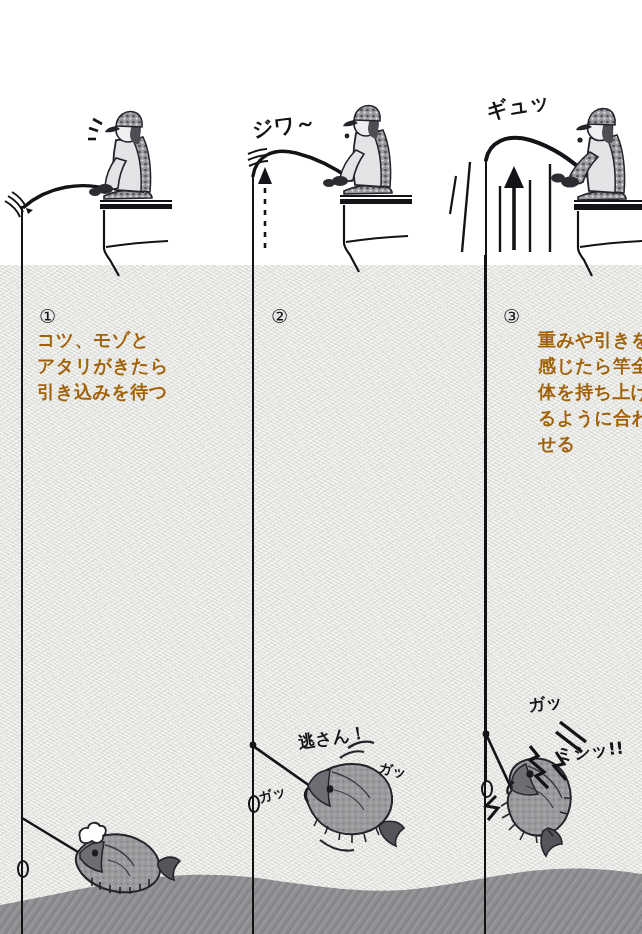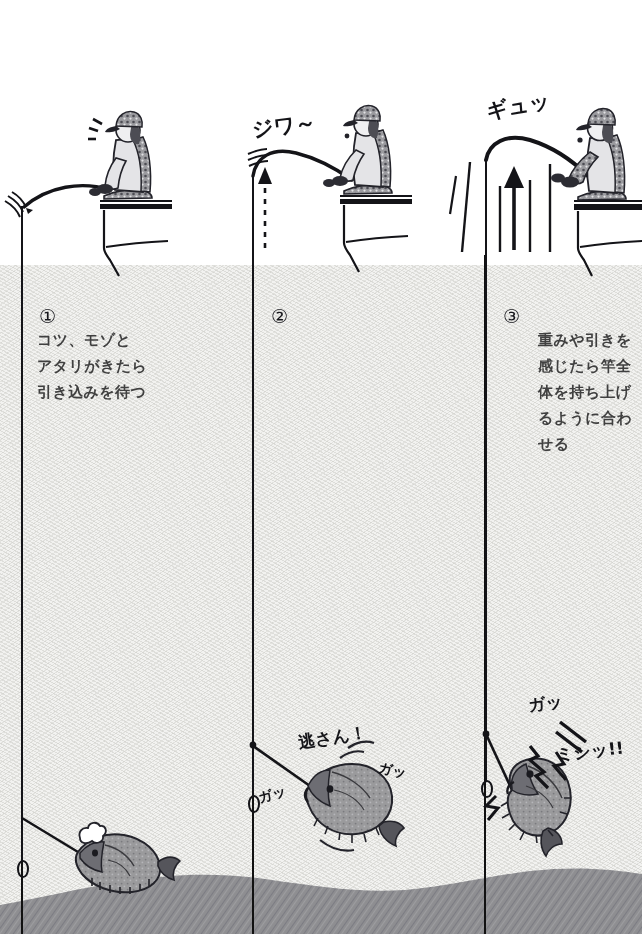--- a/index.html
+++ b/index.html
@@ -35,22 +35,22 @@
     top: 255px;
     width: 2px;
     height: 679px;
     background: #111111;
   }
   
   .caption {
     position: absolute;
     font-family: "DejaVu Sans", "Liberation Sans", sans-serif;
     font-weight: bold;
-    color: #404040;
-    font-size: 15px;
+    color: #a16207;
+    font-size: 18px;
     line-height: 26px;
     letter-spacing: 0.4px;
     white-space: pre-line;
   }
   .step-num {
     position: absolute;
     font-family: "DejaVu Sans", "Liberation Sans", sans-serif;
     font-size: 19px;
     font-weight: normal;
     color: #17171c;

